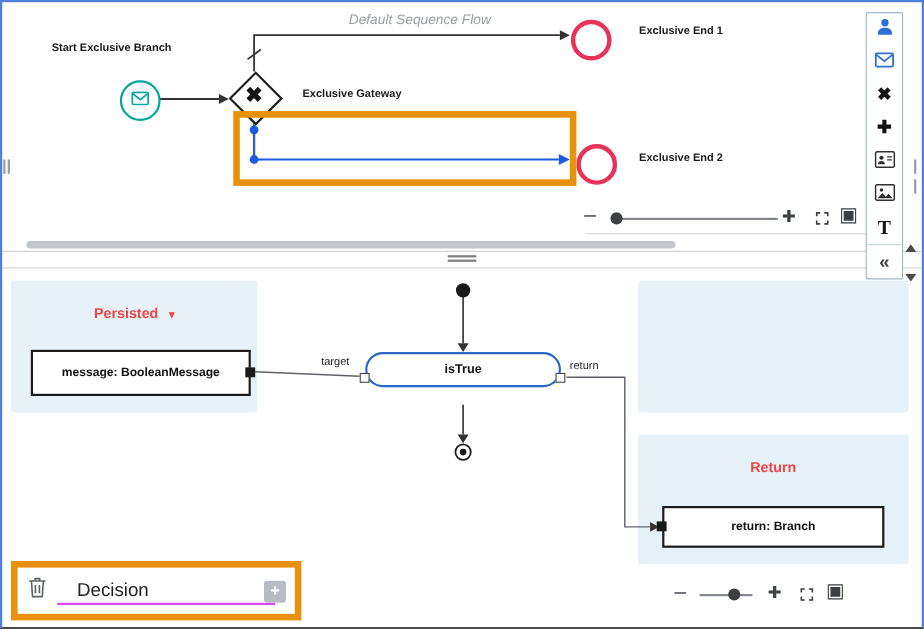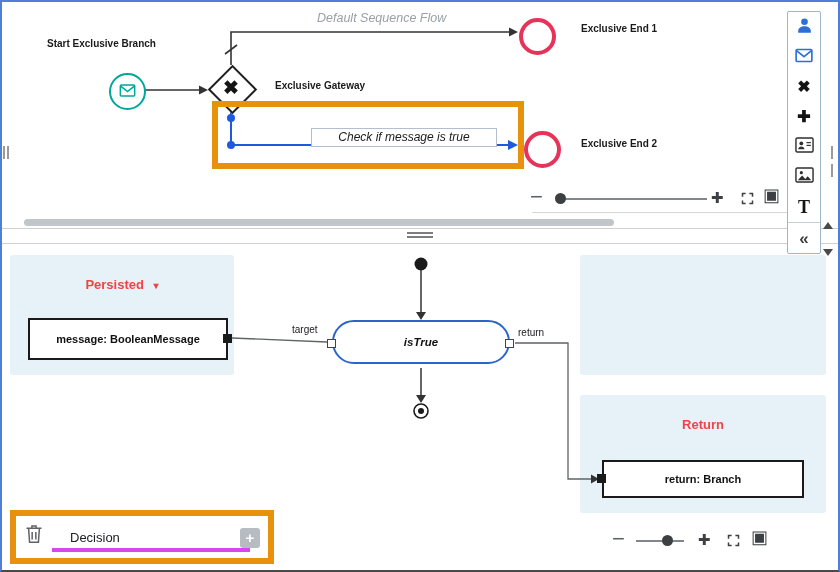--- a/index.html
+++ b/index.html
@@ -38,21 +38,21 @@
   .split-line{position:absolute;left:0;width:100%;height:1px;background:#d0d0d0;z-index:1;}
   .hbar{height:2px;background:#7d7d7d;margin:2px 0;width:26px;}
   .vbar{display:inline-block;width:2px;height:13px;background:#9a9a9a;margin-right:2px;}
   .palette{position:absolute;left:785px;top:9px;width:32px;background:#fff;border:1px solid #9fb6c6;border-radius:2px;z-index:60;
            display:flex;flex-direction:column;align-items:stretch;}
   .pal-cell{height:30px;display:flex;align-items:center;justify-content:center;cursor:pointer;}
   .pal-glyph{font-size:16px;font-weight:bold;color:#141414;line-height:1;}
   .tri-up{position:absolute;width:0;height:0;border-left:5px solid transparent;border-right:5px solid transparent;border-bottom:7px solid #4a4a4a;z-index:6;}
   .tri-down{position:absolute;width:0;height:0;border-left:5px solid transparent;border-right:5px solid transparent;border-top:7px solid #4a4a4a;z-index:6;}
   .rename-input{position:absolute;left:50px;top:524px;width:180px;height:22px;padding:0 0 0 18px;background:transparent;
-                border:none;border-bottom:4px solid #d946ef;font-family:"Liberation Sans",sans-serif;font-size:13px;color:#202124;z-index:55;outline:none;}
+                border:none;border-bottom:2px solid #d946ef;font-family:"Liberation Sans",sans-serif;font-size:17px;color:#202124;z-index:55;outline:none;}
   .add-btn{position:absolute;left:238px;top:526px;width:20px;height:20px;background:#b6bcc2;border-radius:3px;color:#fff;
            font-size:15px;line-height:20px;text-align:center;font-weight:bold;z-index:55;cursor:pointer;}
 </style>
 </head>
 <body>
 
 <div id="stage">
 
   <svg class="abs" style="left:0;top:0;z-index:2;pointer-events:none;" width="840" height="572">
     <g>
@@ -106,21 +106,20 @@
   <div class="bpmn-label" style="left:273px;top:78px;">Exclusive Gateway</div>
 
   <div class="flow-caption" style="left:315px;top:9px;">Default Sequence Flow</div>
 
   <div class="event-circle end-event" style="left:517px;top:16px;"></div>
   <div class="bpmn-label" style="left:579px;top:21px;">Exclusive End 1</div>
 
   <div class="event-circle end-event" style="left:522px;top:129px;"></div>
   <div class="bpmn-label" style="left:579px;top:136px;">Exclusive End 2</div>
 
-  <div class="cond-label">Check if message is true</div>
 
   <div class="orange-box" style="left:210px;top:99px;width:312px;height:68px;"></div>
 
   <span class="zoom-minus" style="left:528px;top:184px;">−</span>
   <span class="zoom-dot" style="left:553px;top:191px;"></span>
   <span class="zoom-track" style="left:559px;top:196px;width:146px;"></span>
   <span class="zoom-plus" style="left:709px;top:188px;">✚</span>
   <span class="zoom-expand" style="left:738px;top:189px;">
     <svg width="15" height="15" viewBox="0 0 24 24">
         <path d="M4 9V4h5 M15 4h5v5 M20 15v5h-5 M9 20H4v-5" fill="none" stroke="#3c4043" stroke-width="2.4"></path>
@@ -201,21 +200,21 @@
   </div>
 
   <div class="panel-blue" style="left:578px;top:253px;width:246px;height:120px;"></div>
 
   <div class="panel-blue" style="left:578px;top:393px;width:246px;height:118px;"></div>
   <div class="panel-title" style="left:578px;top:415px;width:246px;">Return</div>
 
   <div class="data-node" style="left:26px;top:316px;width:200px;height:42px;">message: BooleanMessage</div>
   <div class="port port-filled" style="left:221px;top:332px;"></div>
 
-  <div class="fn-node" style="left:330px;top:318px;width:178px;height:44px;font-style:italic;">isTrue</div>
+  <div class="fn-node" style="left:330px;top:318px;width:178px;height:32px;">isTrue</div>
   <div class="port port-open" style="left:325px;top:337px;"></div>
   <div class="port port-open" style="left:503px;top:337px;"></div>
   <div class="port-label" style="left:290px;top:322px;">target</div>
   <div class="port-label" style="left:516px;top:325px;">return</div>
 
   <div class="data-node" style="left:600px;top:458px;width:202px;height:38px;">return: Branch</div>
   <div class="port port-filled" style="left:595px;top:472px;"></div>
 
   <div class="orange-box" style="left:8px;top:508px;width:264px;height:54px;"></div>
   <span class="abs" style="left:22px;top:521px;z-index:55;cursor:pointer;">

